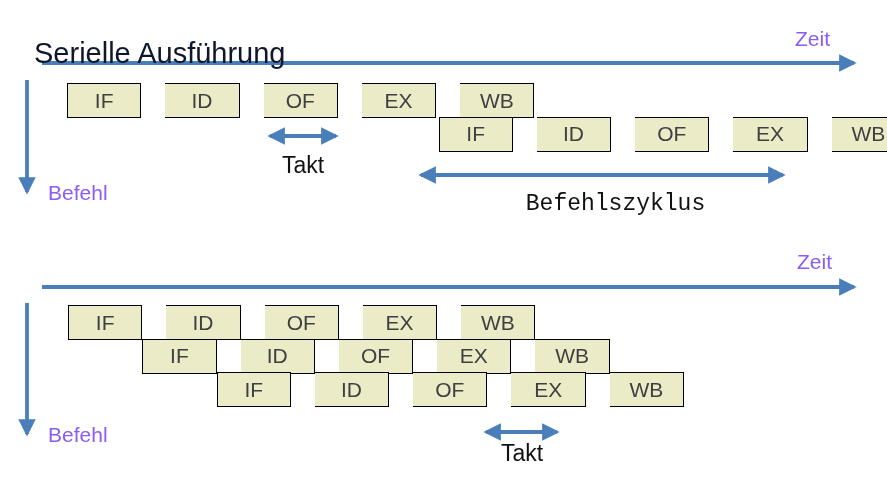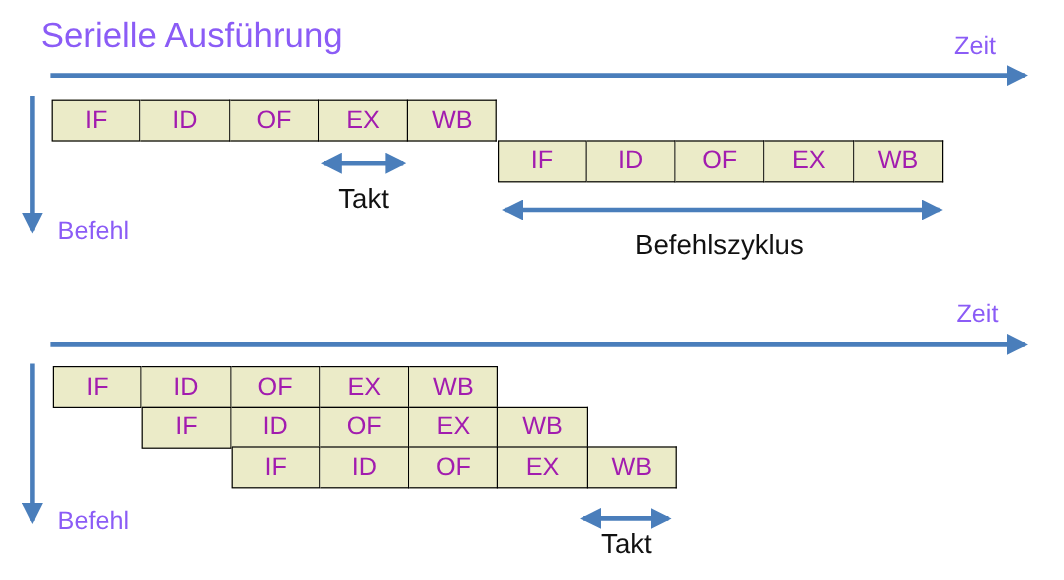--- a/index.html
+++ b/index.html
@@ -13,22 +13,23 @@
     height: 483px;
     background: #ffffff;
     overflow: hidden;
     font-family: "Liberation Sans", sans-serif;
     color: #000000;
   }
   .abs { position: absolute; }
   .section-title {
     font-size: 29px;
     line-height: 1.15;
-    color: #8b5cf6;
+    color: #0f172a;
     white-space: nowrap;
+    margin-top: 23px;
   }
   .small-label {
     font-size: 21px;
     line-height: 1.1;
     color: #8b5cf6;
     white-space: nowrap;
   }
   .centered-label {
     font-size: 23px;
     line-height: 1.1;
@@ -44,21 +45,22 @@
     box-sizing: border-box;
     width: 74.3px;
     height: 35.2px;
     background: #ebebc8;
     border: 1.6px solid #000000;
     border-left: none;
     display: flex;
     align-items: center;
     justify-content: center;
     font-size: 21px;
-    color: #a21caf;
+    color: #404040;
+    margin-left: 24px;
   }
   .stage-cell:first-child {
     border-left: 1.6px solid #000000;
   }
   svg.overlay {
     position: absolute;
     left: 0;
     top: 0;
     width: 887px;
     height: 483px;
@@ -112,21 +114,21 @@
     <div class="stage-cell">ID</div>
     <div class="stage-cell">OF</div>
     <div class="stage-cell">EX</div>
     <div class="stage-cell">WB</div>
   </div>
 
   <div class="abs centered-label" style="left:263px; top:153px; width:80px;">Takt</div>
 
   <div class="abs small-label" style="left:48px; top:181px;">Befehl</div>
 
-  <div class="abs centered-label" style="left:412px; top:192px; width:375px;">Befehlszyklus</div>
+  <div class="abs centered-label" style="left:428px; top:192px; width:375px;font-family:Liberation Mono, monospace;">Befehlszyklus</div>
 
 
   <div class="abs small-label" style="left:797px; top:250px;">Zeit</div>
 
   <div class="stage-row" style="left:44px; top:305px;">
     <div class="stage-cell">IF</div>
     <div class="stage-cell">ID</div>
     <div class="stage-cell">OF</div>
     <div class="stage-cell">EX</div>
     <div class="stage-cell">WB</div>

